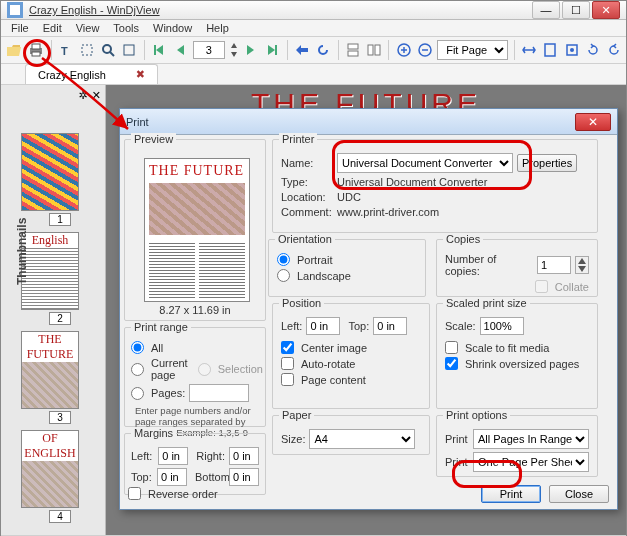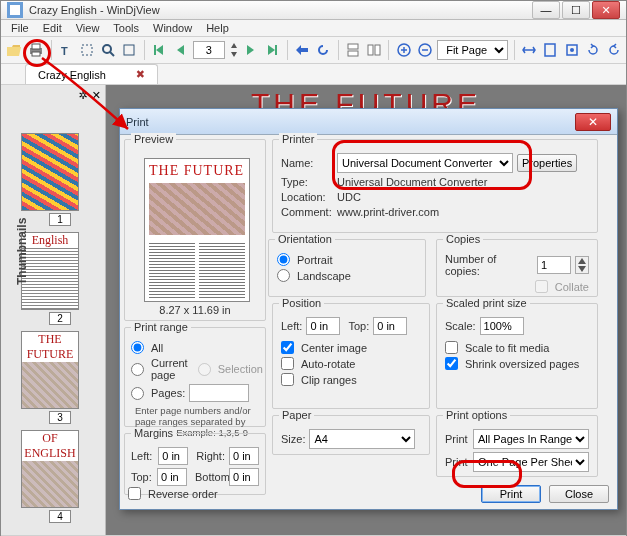--- a/index.html
+++ b/index.html
@@ -1,21 +1,21 @@
 <!DOCTYPE html>
 <html><head>
 <meta charset="utf-8">
 <style>
 * { box-sizing: border-box; margin: 0; padding: 0; font-family: "Segoe UI", Tahoma, sans-serif; font-size: 11px; }
 body { width: 627px; height: 536px; background: #fff; position: relative; overflow: hidden; }
 
 .main-window { width: 627px; height: 536px; border: 1px solid #888; display: flex; flex-direction: column; background: #e9e9e9; }
 .titlebar { height: 26px; background: linear-gradient(#fdfdfd,#eaeaea); border-bottom: 1px solid #bbb; display: flex; align-items: center; padding: 0 6px; }
 .titlebar .icon { width: 16px; height: 16px; margin-right: 6px; }
-.titlebar .title { flex: 1; color: #333; }
+.titlebar .title { flex: 1; color: #333; text-decoration: underline; }
 .win-controls { display: flex; gap: 2px; }
 .win-btn { width: 28px; height: 18px; border: 1px solid #bbb; background: linear-gradient(#fafafa,#e4e4e4); border-radius: 2px; display: flex; align-items: center; justify-content: center; }
 .win-btn.close { background: linear-gradient(#e77,#c44); border-color: #a33; color: #fff; }
 
 .menubar { height: 20px; display: flex; align-items: center; padding: 0 4px; gap: 2px; background: #f4f4f4; border-bottom: 1px solid #d0d0d0; }
 .menubar .item { padding: 2px 6px; color: #333; }
 
 .toolbar { height: 28px; display: flex; align-items: center; padding: 2px 4px; gap: 4px; background: #f4f4f4; border-bottom: 1px solid #d0d0d0; }
 .tb-btn { width: 22px; height: 22px; border: 1px solid transparent; display: flex; align-items: center; justify-content: center; border-radius: 2px; }
 .tb-sep { width: 1px; height: 20px; background: #ccc; margin: 0 2px; }
@@ -400,21 +400,21 @@
       <div class="row" style="margin-top:6px">
           <input type="checkbox" checked="" style="">
           <span class="lbl">Center image</span>
         </div>
       <div class="row">
           <input type="checkbox" style="">
           <span class="lbl">Auto-rotate</span>
         </div>
       <div class="row">
           <input type="checkbox" style="">
-          <span class="lbl">Clip ranges</span>
+          <span class="lbl">Page content</span>
         </div>
     </div>
 
     <div class="group" style="left:316px; top:168px; width:162px; height:106px; padding:10px 8px 6px;">
       <div class="legend">Scaled print size</div>
       <div class="row">
           <span class="lbl">Scale:</span>
           <input type="text" style="width: 44px;" value="100%">
         </div>
       <div class="row" style="margin-top:6px">

